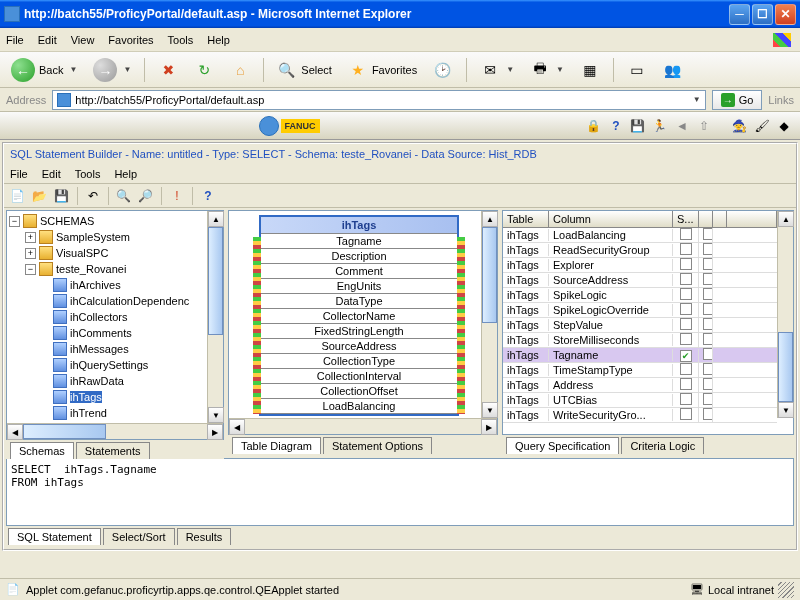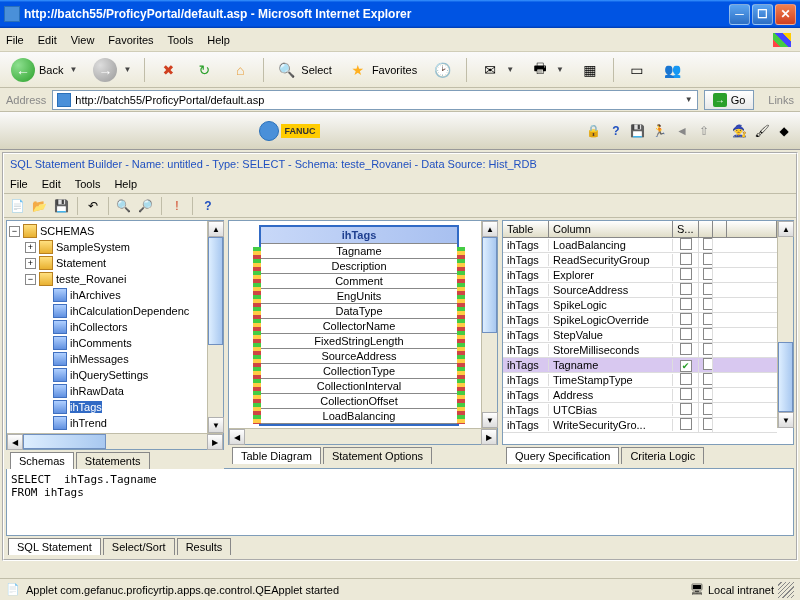--- a/index.html
+++ b/index.html
@@ -26,22 +26,22 @@
 .icon-refresh { color: #2aa02a; }
 .icon-home { color: #e8a040; }
 .icon-star { color: #ffb020; }
 .dropdown-arrow { font-size: 8px; color: #444; margin-left: 2px; }
 .addressbar { height: 24px; background: #ece9d8; display: flex; align-items: center; padding: 0 6px; gap: 6px; border-bottom: 1px solid #c0bda8; }
 .addr-label { color: #888; }
 .addr-input { flex: 1; height: 20px; background: white; border: 1px solid #7f9db9; padding: 0 4px; display: flex; align-items: center; gap: 4px; }
 .addr-page-icon { width: 14px; height: 14px; background: #4a90d9; border: 1px solid #2a70b9; }
 .go-btn { height: 20px; padding: 0 8px; display: flex; align-items: center; gap: 4px; border: 1px solid #7f9db9; background: linear-gradient(to bottom, #fff, #e8e8e8); }
 .go-icon { width: 14px; height: 14px; border-radius: 2px; background: #2aa02a; color: white; display: flex; align-items: center; justify-content: center; font-size: 10px; }
-.links-label { color: #888; margin-left: 8px; }
-.app-header { height: 38px; background: linear-gradient(to bottom, #fafafa, #d8d5c0); display: flex; align-items: center; border-bottom: 1px solid #999; }
+.links-label { color: #888; }
+.app-header { height: 28px; background: linear-gradient(to bottom, #fafafa, #d8d5c0); display: flex; align-items: center; border-bottom: 1px solid #999; }
 .logo-area { flex: 1; display: flex; justify-content: center; align-items: center; gap: 2px; }
 .ge-logo { width: 20px; height: 20px; border-radius: 50%; background: #4a90d9; border: 1px solid #2a70b9; }
 .fanuc-logo { background: #ffcc00; color: #333; font-weight: bold; font-size: 9px; padding: 2px 4px; }
 .app-tools { display: flex; gap: 6px; padding: 0 8px; align-items: center; }
 .app-tool-icon { width: 16px; height: 16px; display: flex; align-items: center; justify-content: center; font-size: 12px; }
 .sql-container { background: #ece9d8; border: 2px groove #fff; margin: 2px; }
 .sql-title { color: #2050c0; padding: 4px 6px; font-size: 11px; }
 .sql-menu { height: 20px; display: flex; align-items: center; padding: 0 6px; gap: 14px; border-bottom: 1px solid #c0bda8; }
 .sql-toolbar { height: 24px; display: flex; align-items: center; padding: 0 4px; gap: 2px; border-bottom: 1px solid #c0bda8; }
 .sql-tool { width: 20px; height: 20px; display: flex; align-items: center; justify-content: center; font-size: 12px; }
@@ -231,21 +231,21 @@
               <span class="tree-label">SCHEMAS</span>
             </div>
             <div class="tree-row" style="padding-left:16px">
               <span class="tree-toggle">+</span>
               <span class="tree-icon schema-icon"></span>
               <span class="tree-label">SampleSystem</span>
             </div>
             <div class="tree-row" style="padding-left:16px">
               <span class="tree-toggle">+</span>
               <span class="tree-icon schema-icon"></span>
-              <span class="tree-label">Statement</span>
+              <span class="tree-label">VisualSPC</span>
             </div>
             <div class="tree-row" style="padding-left:16px">
               <span class="tree-toggle">−</span>
               <span class="tree-icon schema-icon"></span>
               <span class="tree-label">teste_Rovanei</span>
             </div>
             <div class="tree-row" style="padding-left:44px">
               <span class="tree-icon table-icon"></span>
               <span class="tree-label">ihArchives</span>
             </div>

